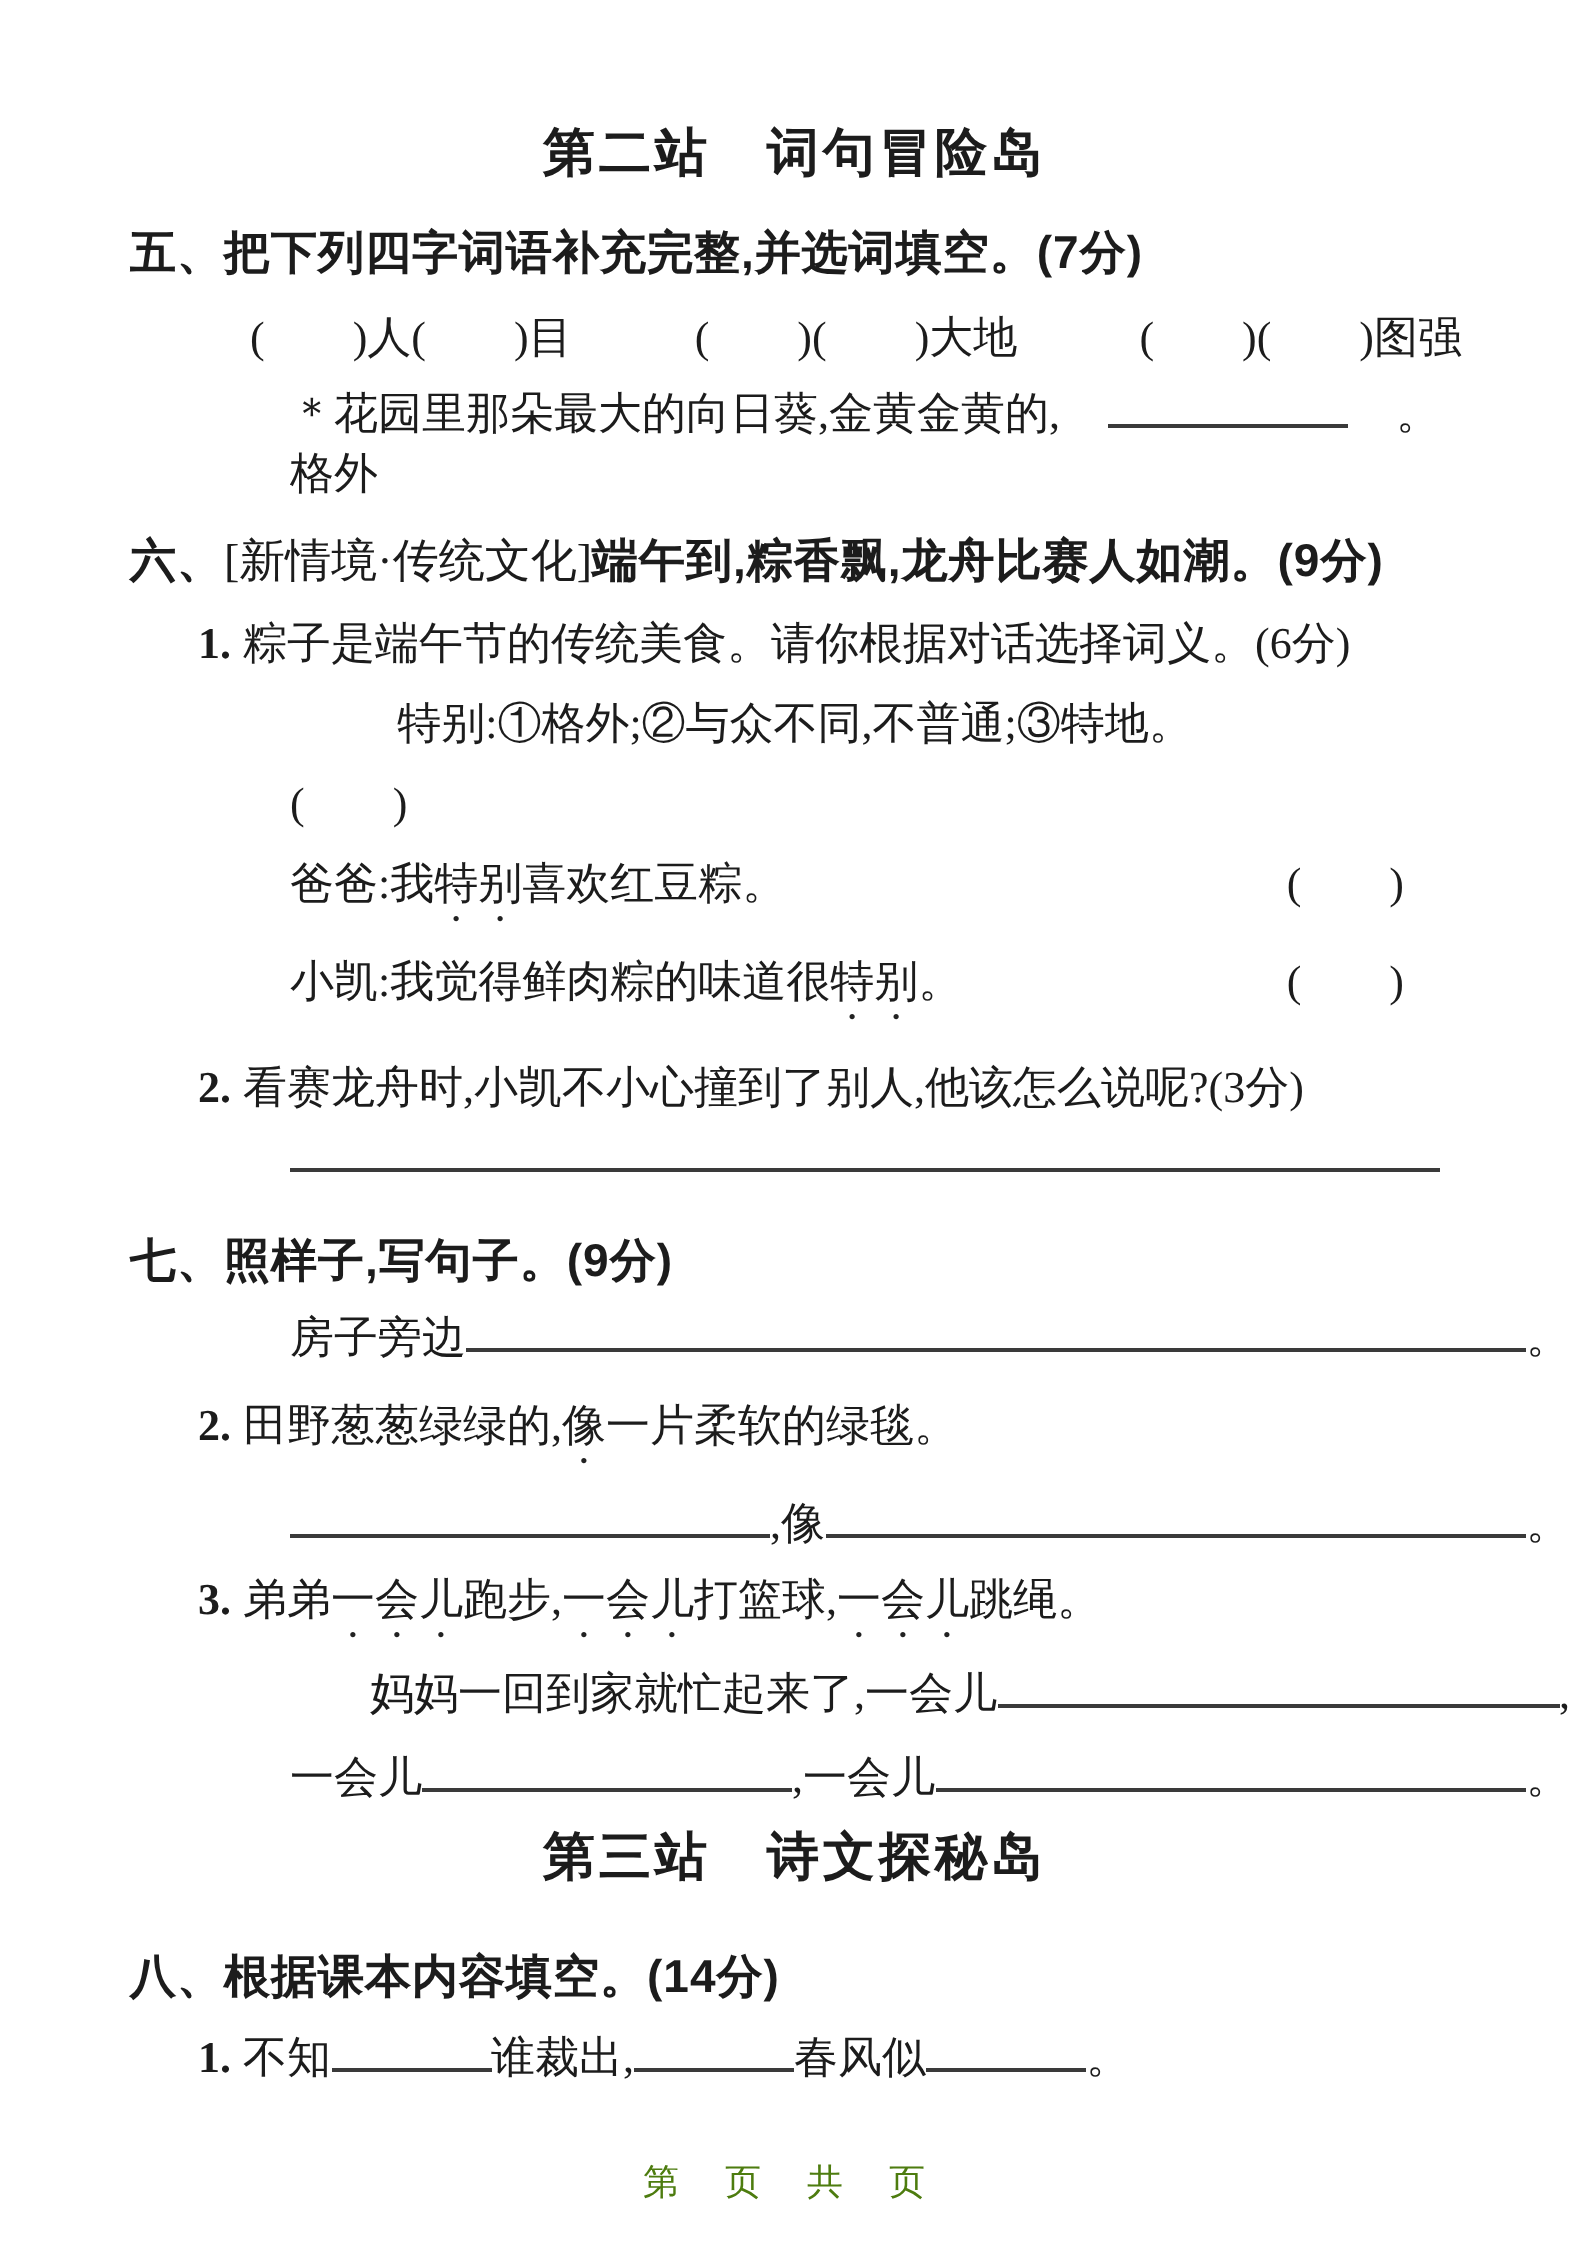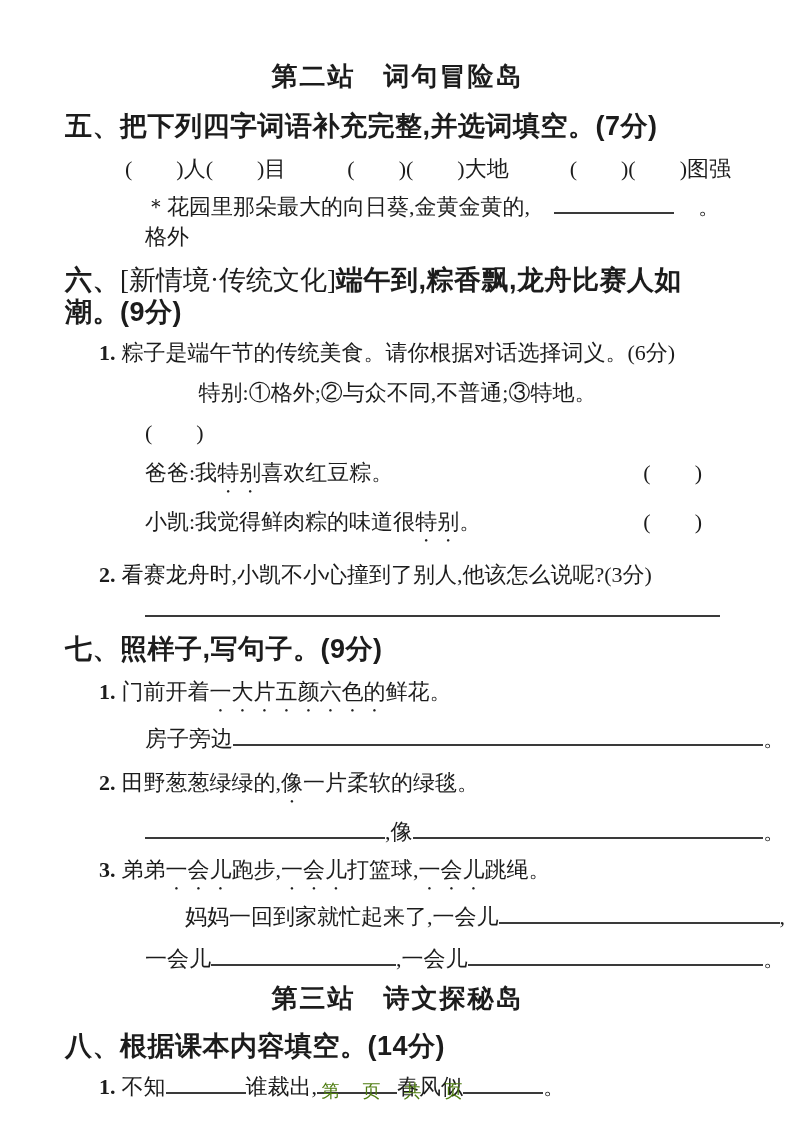--- a/index.html
+++ b/index.html
@@ -9,21 +9,21 @@
     overflow:hidden;
   }
   .page{padding:60px 63px 0 65px;box-sizing:border-box;width:793px;height:1121px;position:relative;}
 
   .station-title{
     text-align:center;font-weight:bold;font-size:26px;line-height:32px;
     font-family:Liberation Sans, sans-serif;letter-spacing:2px;
   }
   .sec-header{
     font-family:"Liberation Sans","DejaVu Sans",sans-serif;
-    font-weight:bold;font-size:27px;line-height:32px;letter-spacing:0.5px;
+    font-weight:bold;font-size:23px;line-height:32px;letter-spacing:0.5px;
   }
   .sec-header .tag{
     font-family:"Liberation Serif","DejaVu Serif",serif;
     font-weight:normal;letter-spacing:0;
   }
   .line{font-size:22px;line-height:30px;}
   .ind1{margin-left:34px;}
   .ind2{margin-left:80px;}
   .num{font-weight:bold;font-family:"Liberation Serif","DejaVu Serif",serif;margin-right:6px;}
 
@@ -49,21 +49,21 @@
   .dialogue{display:flex;justify-content:space-between;width:557px;font-size:22px;line-height:30px;}
   .answer-rule{margin-left:80px;width:575px;border-bottom:2px solid #3a3a3a;height:1px;}
   .centerline{text-align:center;font-size:22px;line-height:30px;}
   .footer{
     position:absolute;left:0;bottom:18px;width:793px;text-align:center;
     font-family:"Liberation Sans","DejaVu Sans",sans-serif;
     font-size:18px;letter-spacing:9px;color:#4d7c0f;
   }
 
   
-  .mt18{margin-top:18px;}  .mt16{margin-top:16px;}  .mt14{margin-top:14px;}
+  .mt18{margin-top:18px;}  .mt16{margin-top:28px;}  .mt14{margin-top:14px;}
   .mt12{margin-top:12px;}  .mt10{margin-top:10px;}  .mt8{margin-top:8px;}
   .mt24{margin-top:24px;}
 </style>
 </head>
 <body>
 
 <div class="page">
 
   <div class="station-title">第二站　词句冒险岛</div>
 
@@ -104,23 +104,20 @@
   </div>
 
   <div class="line ind1 mt14">
     <span class="num">2.</span><span>看赛龙舟时,小凯不小心撞到了别人,他该怎么说呢?(3分)</span>
   </div>
 
   <div class="answer-rule mt24"></div>
 
   <div class="sec-header mt16">七、照样子,写句子。(9分)</div>
 
-  <div class="line ind1 mt12">
-    <span class="num">1.</span><span>门前开着</span><span class="em">一大片五颜六色的</span><span>鲜花。</span>
-  </div>
   <div class="line ind2 mt8 flexline" style="width:640px;">
     <span>房子旁边</span>
     <span class="blank bflex"></span>
     <span>。</span>
   </div>
 
   <div class="line ind1 mt14">
     <span class="num">2.</span><span>田野葱葱绿绿的,</span><span class="em">像</span><span>一片柔软的绿毯。</span>
   </div>
   <div class="line ind2 mt10 flexline" style="width:640px;">

